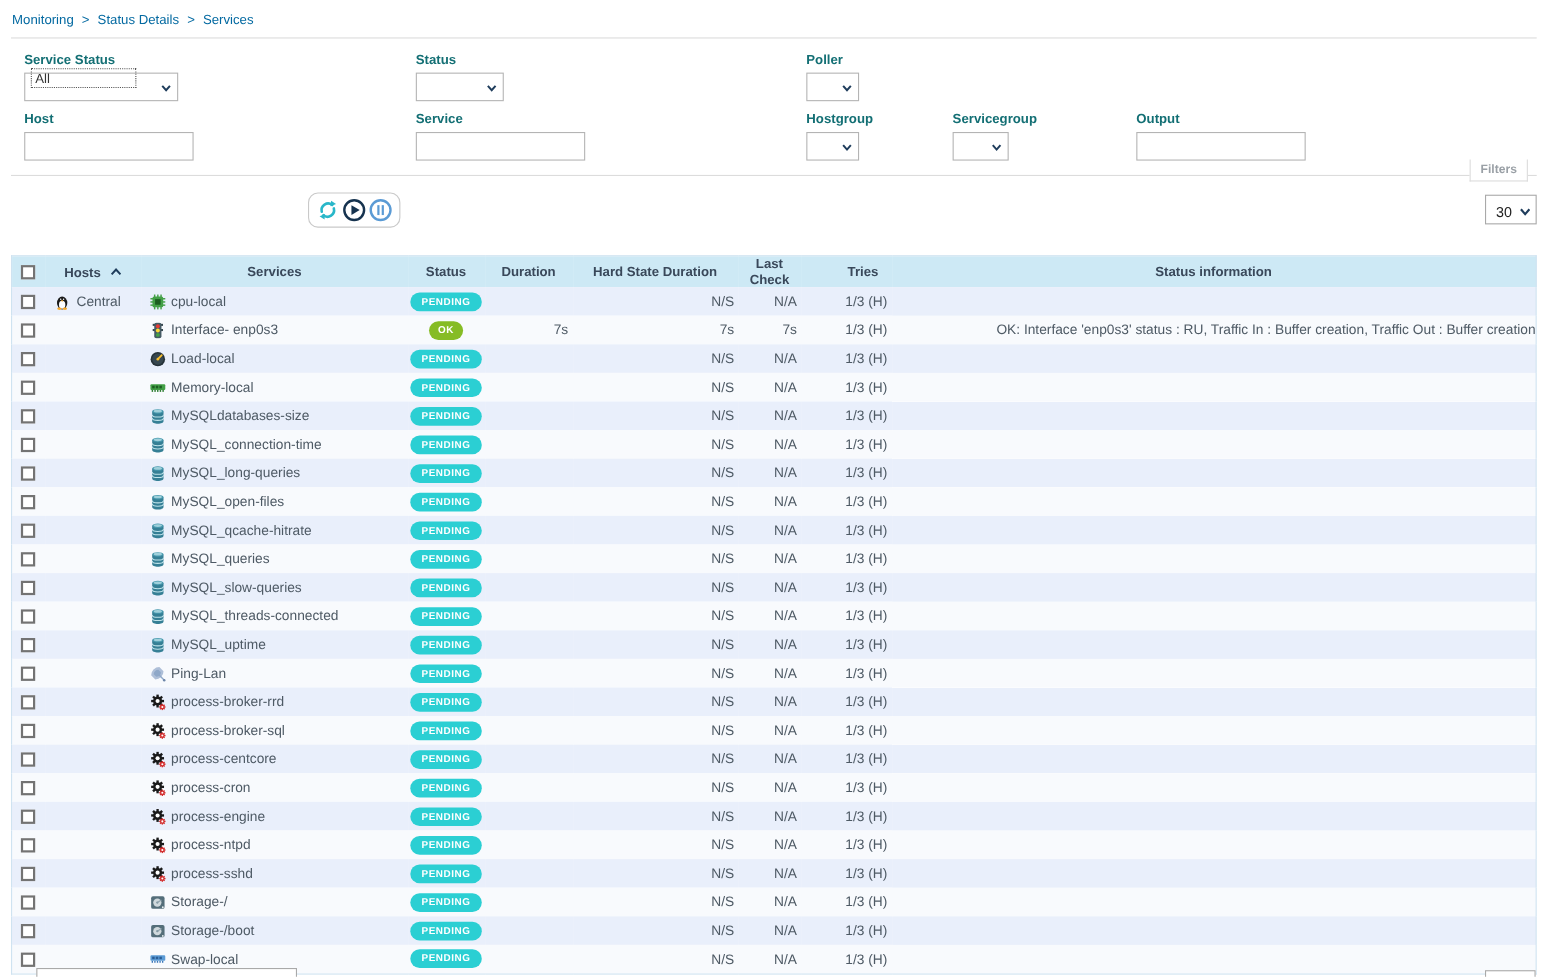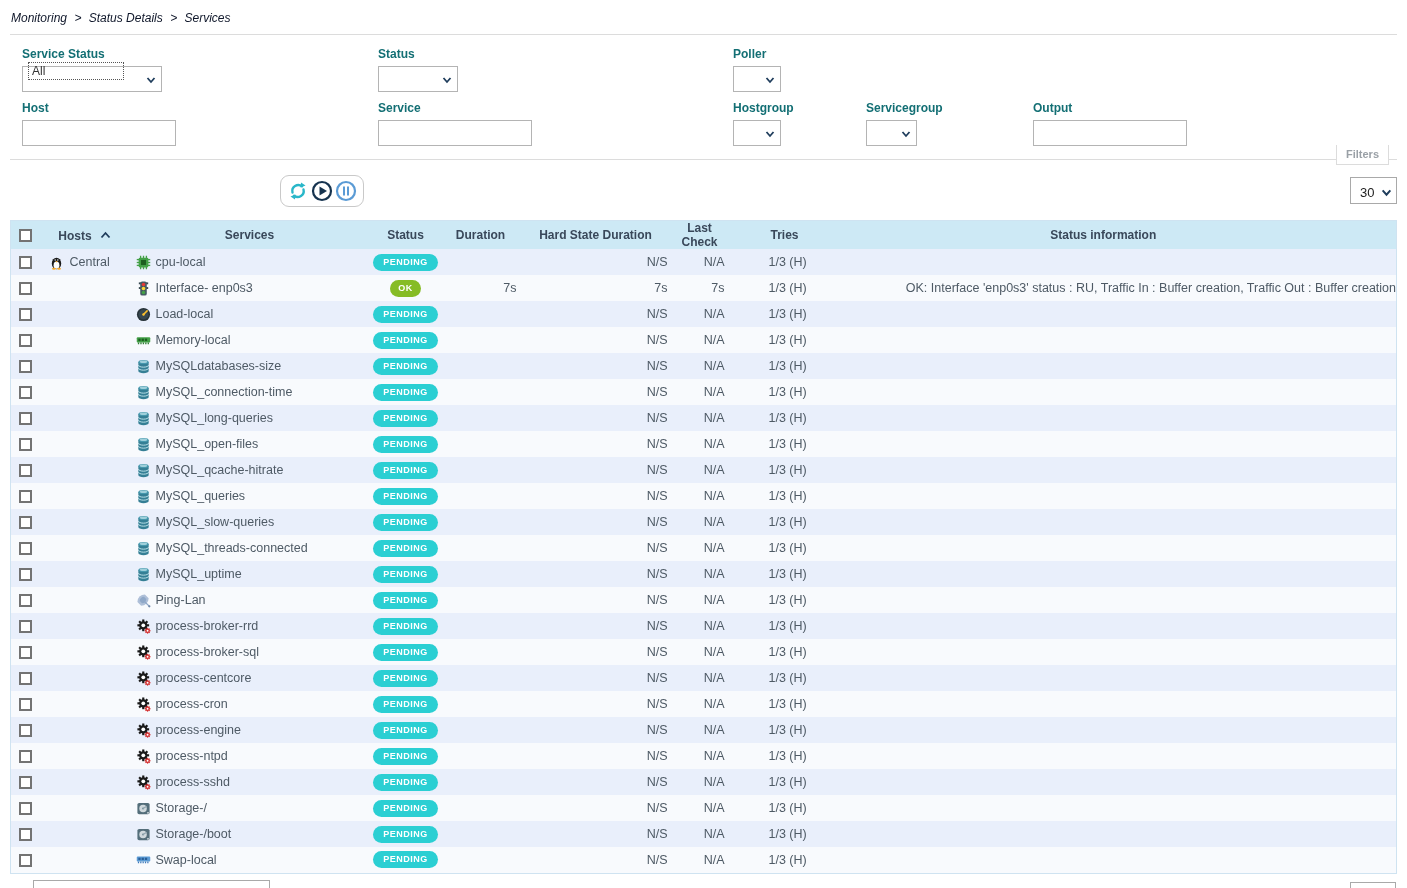--- a/index.html
+++ b/index.html
@@ -3,21 +3,21 @@
 <meta charset="utf-8">
 <style>
   * { box-sizing: border-box; }
   html,body { margin:0; padding:0; }
   body {
     width:1407px; height:888px; overflow:hidden; position:relative;
     background:#ffffff; font-family:"Liberation Sans", sans-serif; color:#4e5a65;
   }
 
   
-  .breadcrumb { padding:11px 0 9px 11px; font-size:12px; color:#0f172a;font-style:italic; }
+  .breadcrumb { padding:11px 0 9px 11px; font-size:12px; color:#0369a1; }
   .breadcrumb span { margin-right:4px; }
   .crumb { cursor:pointer; }
 
   
   .filter-panel {
     position:relative; margin:0 10px; height:126px;
     background:#fff; border:1px solid #dcdcdc; border-left:none; border-right:none;
   }
   .f-label { position:absolute; font-size:12px; font-weight:bold; color:#136f74; }
   .f-field {
@@ -53,21 +53,21 @@
   .pagesize {
     position:absolute; right:0; top:0; width:47px; height:27px;
     border:1px solid #a9a9a9; background:#fff; display:flex; align-items:center;
     padding:4px 16px 0 9px; font-size:13px; color:#222; cursor:pointer;
   }
   .pagesize .chev { position:absolute; right:4px; top:9px; }
   .chev svg { display:block; }
 
   
   table.svc {
-    margin:13px 10px 0 10px; width:1387px; border-collapse:collapse;
+    margin:25px 10px 0 10px; width:1387px; border-collapse:collapse;
     table-layout:fixed; border:1px solid #cfe3f1;
   }
   table.svc th {
     background:#cde9f5; height:28px; font-size:12px; color:#39485a;
     font-weight:bold; text-align:center; padding:0; cursor:pointer;
   }
   table.svc td { height:26px; padding:0; font-size:12.5px; color:#4e5a65; vertical-align:middle; }
   table.svc tr.r-odd  td { background:#e9effb; }
   table.svc tr.r-even td { background:#f8fafd; }
   .c-check { text-align:center; }

